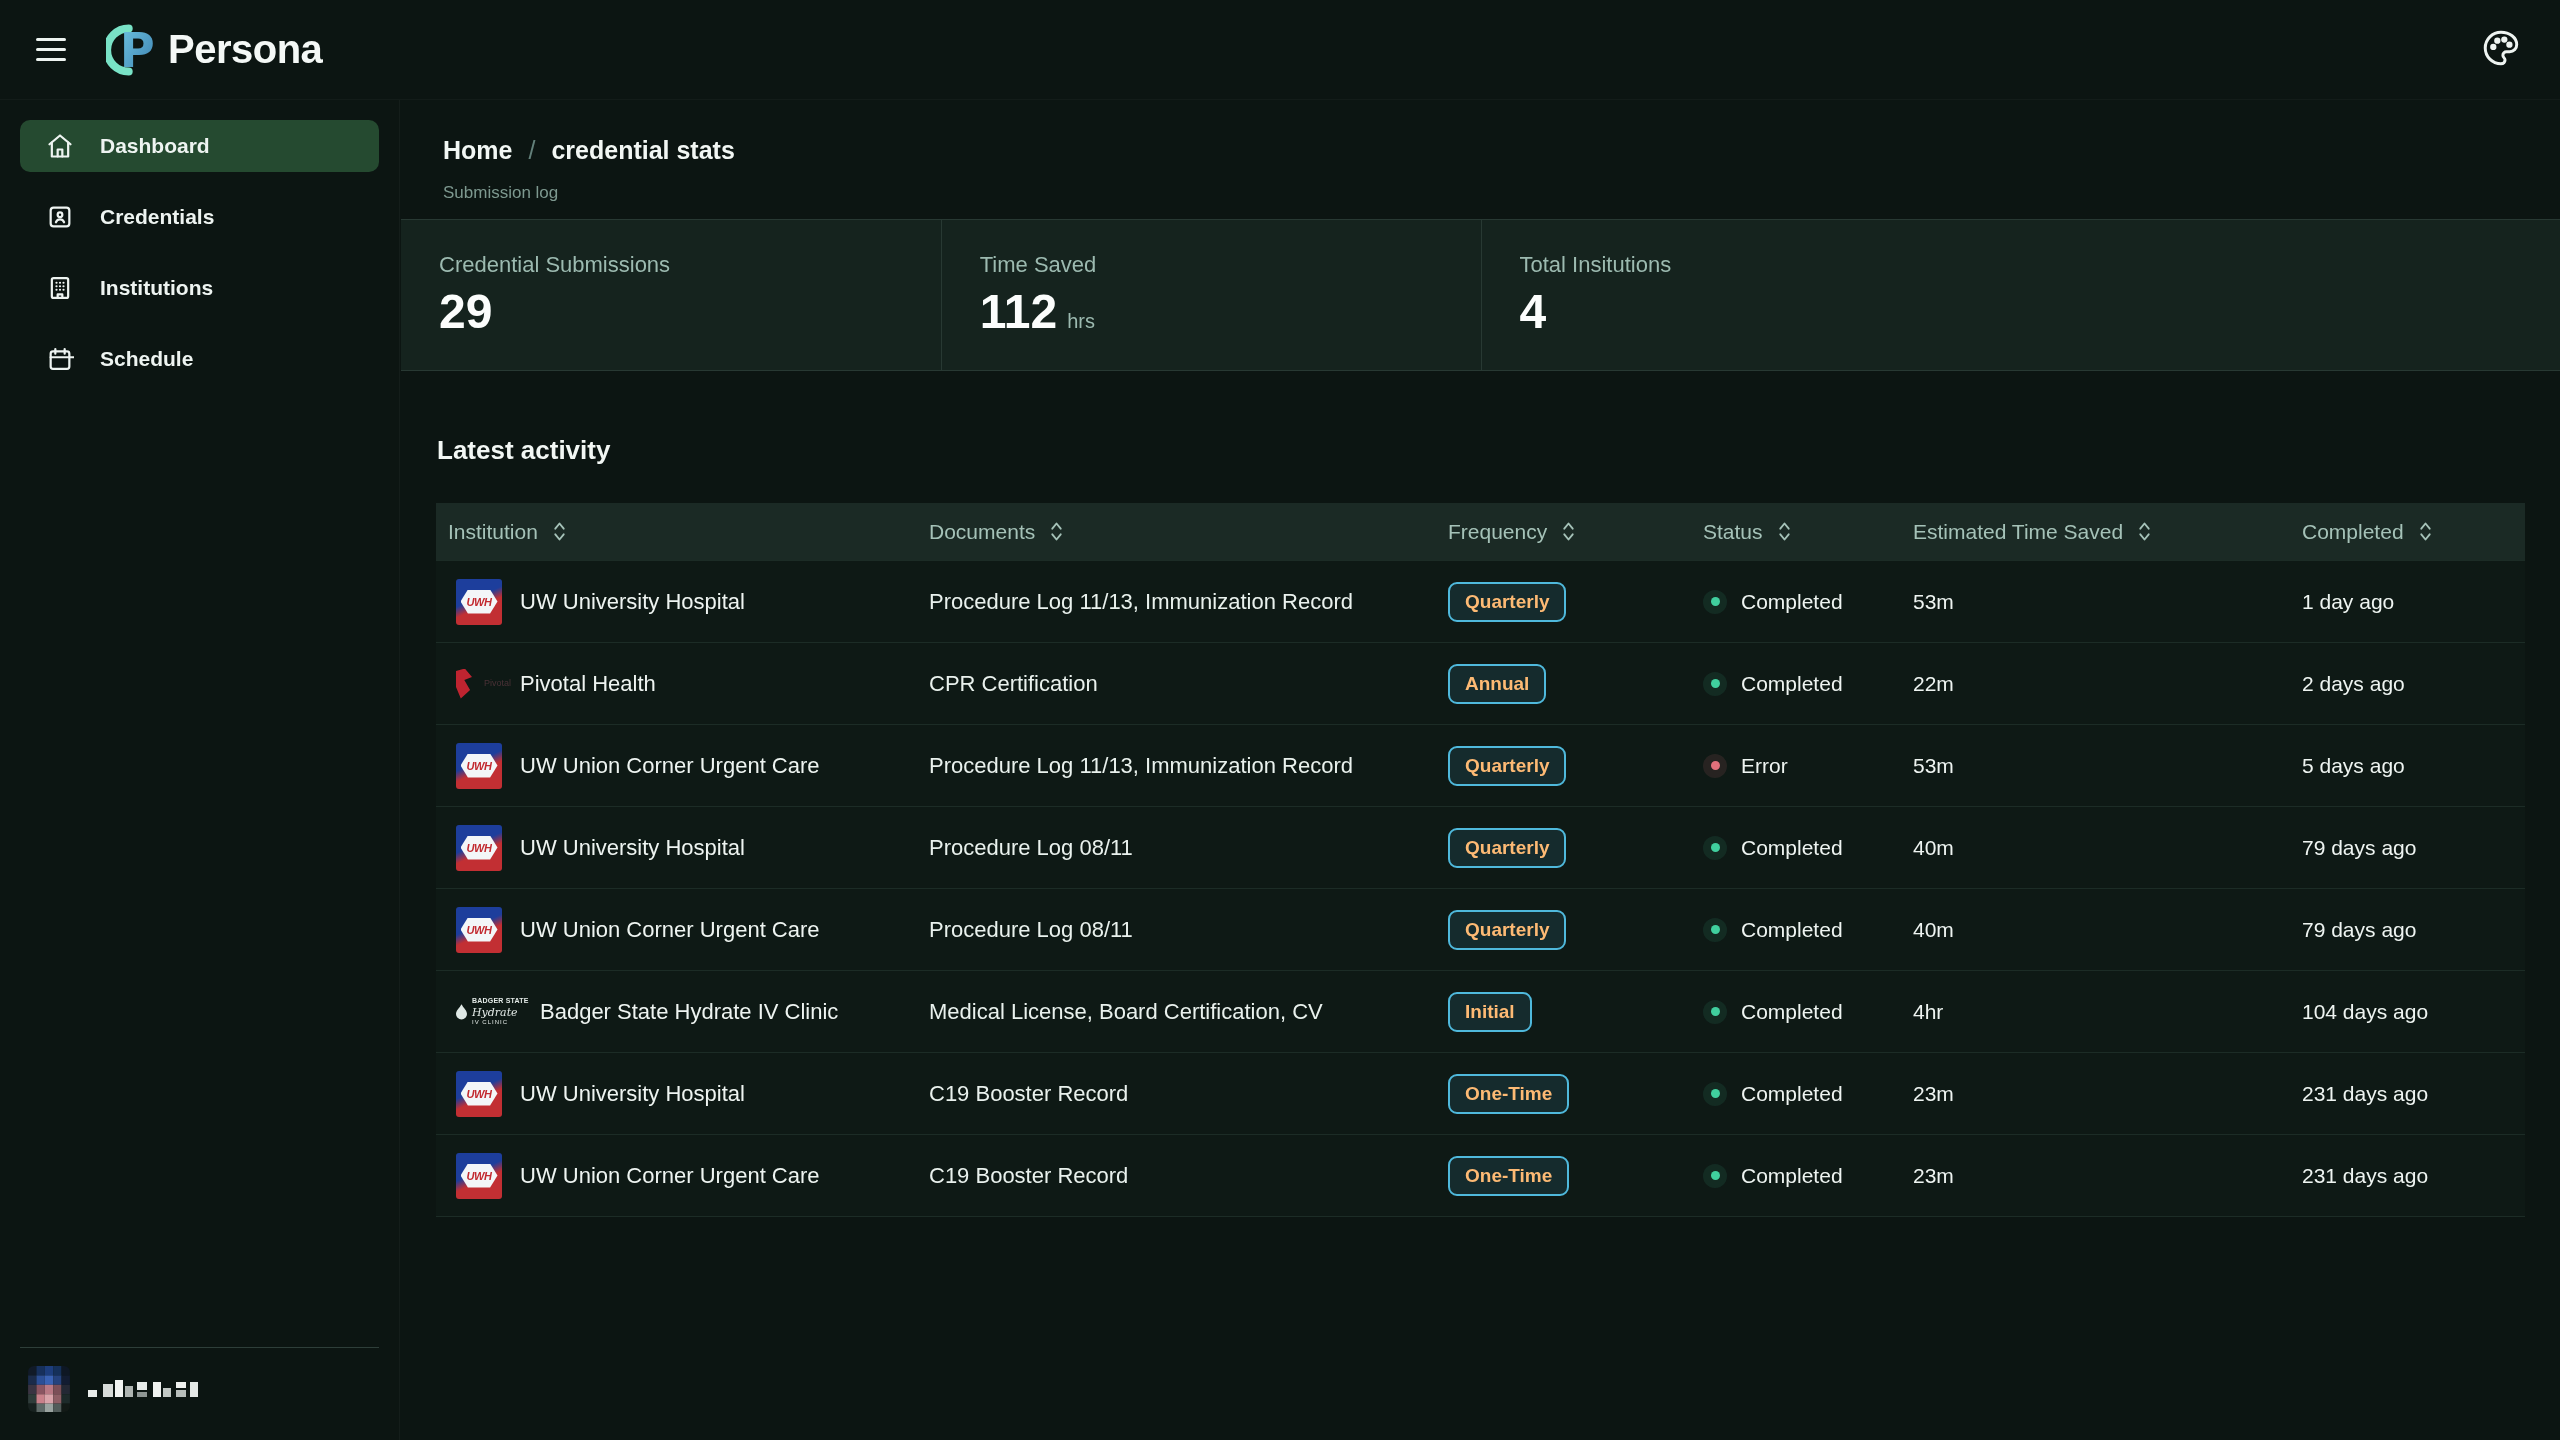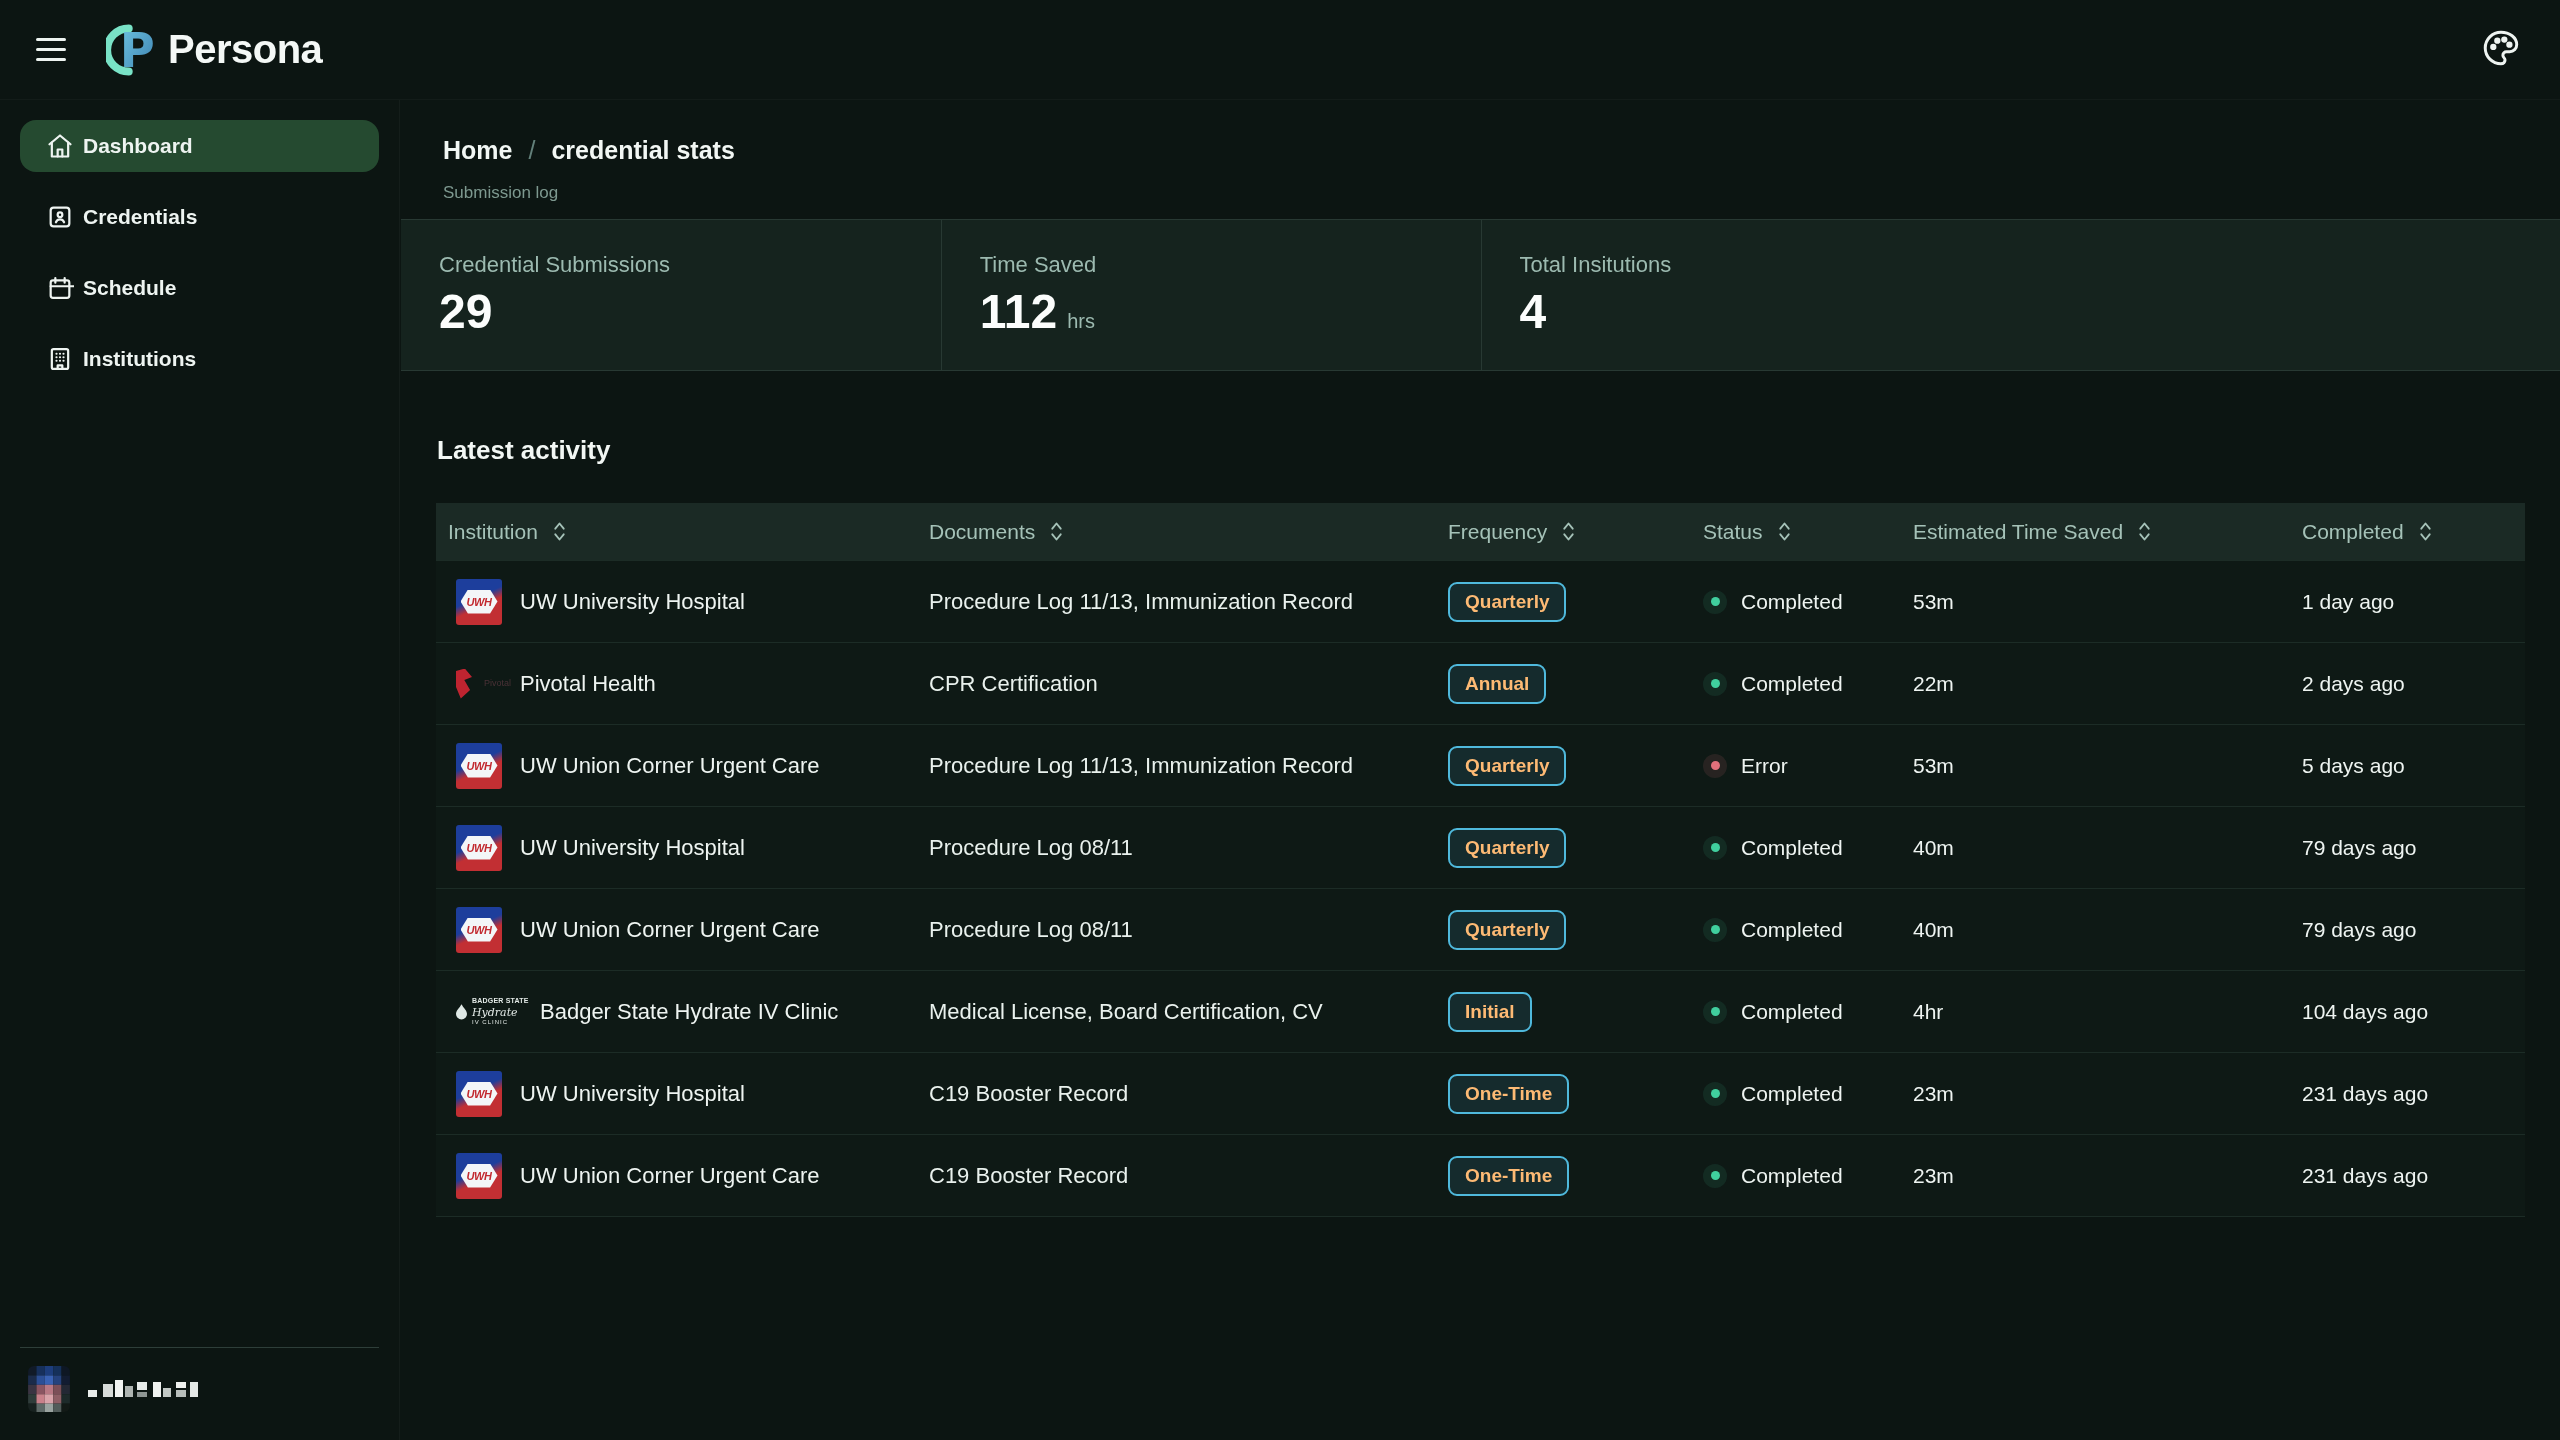--- a/index.html
+++ b/index.html
@@ -15,21 +15,21 @@
   .brand{display:flex;align-items:center;margin-left:30px;gap:12px;}
   .brand-mark{width:50px;height:58px;}
   .brand-title{font-size:40px;font-weight:bold;letter-spacing:-0.5px;color:#f4f8f6;}
   .topbar-spacer{flex:1;}
   .palette-btn{width:46px;height:46px;background:none;border:none;padding:0;cursor:pointer;}
   .palette-btn svg{width:42px;height:42px;}
 
   
   .sidebar{position:absolute;top:100px;left:0;width:400px;bottom:0;padding:20px;box-sizing:border-box;
            border-right:1px solid rgba(255,255,255,0.035);}
-  .side-item{display:flex;align-items:center;gap:9px;height:52px;padding:0 26px;border-radius:16px;
+  .side-item{display:flex;align-items:center;gap:26px;height:52px;padding:0 26px;border-radius:10px;
              margin-bottom:19px;cursor:pointer;color:#eef4f1;}
   .side-item.active{background:#254a30;}
   .side-icon{width:28px;height:28px;display:flex;color:#eef4f1;}
   .side-icon svg{width:28px;height:28px;}
   .side-label{font-size:21px;font-weight:600;}
   .side-footer{position:absolute;left:20px;right:20px;bottom:0;border-top:1px solid rgba(138,170,157,0.28);
                padding:18px 8px 28px;display:flex;align-items:center;gap:18px;cursor:pointer;}
   .avatar{width:42px;height:46px;border-radius:6px;overflow:hidden;flex-shrink:0;}
 
   
@@ -146,35 +146,35 @@
               <rect x="4" y="4" width="16" height="16" rx="2.5"></rect>
               <circle cx="12" cy="10" r="2"></circle>
               <path d="M8.5 16.5c.7-1.6 2-2.4 3.5-2.4s2.8.8 3.5 2.4"></path>
             </svg>
           </span>
     <span class="side-label">Credentials</span>
   </div>
         <div class="side-item">
     <span class="side-icon">
             <svg viewBox="0 0 24 24" fill="none" stroke="currentColor" stroke-width="1.9" stroke-linecap="round" stroke-linejoin="round">
-              <rect x="4" y="5.5" width="16" height="15" rx="2"></rect>
-              <path d="M8 3.5v4M16 3.5v4M4 10.5h20"></path>
-            </svg>
-          </span>
-    <span class="side-label">Schedule</span>
-  </div>
-        <div class="side-item">
-    <span class="side-icon">
-            <svg viewBox="0 0 24 24" fill="none" stroke="currentColor" stroke-width="1.9" stroke-linecap="round" stroke-linejoin="round">
               <rect x="5" y="3.5" width="14" height="17" rx="1.5"></rect>
               <path d="M10 20.5v-3h4v3"></path>
               <path d="M9 7.5h.01M12 7.5h.01M15 7.5h.01M9 10.5h.01M12 10.5h.01M15 10.5h.01M9 13.5h.01M12 13.5h.01M15 13.5h.01"></path>
             </svg>
           </span>
     <span class="side-label">Institutions</span>
+  </div>
+        <div class="side-item">
+    <span class="side-icon">
+            <svg viewBox="0 0 24 24" fill="none" stroke="currentColor" stroke-width="1.9" stroke-linecap="round" stroke-linejoin="round">
+              <rect x="4" y="5.5" width="16" height="15" rx="2"></rect>
+              <path d="M8 3.5v4M16 3.5v4M4 10.5h20"></path>
+            </svg>
+          </span>
+    <span class="side-label">Schedule</span>
   </div>
       </div>
     <div class="side-footer">
       <span class="avatar">
         <svg width="42" height="46" viewBox="0 0 40 44">
           <rect x="0" y="0" width="8" height="9" fill="#111a28"></rect>
             <rect x="8" y="0" width="8" height="9" fill="#17305c"></rect>
             <rect x="16" y="0" width="8" height="9" fill="#1d3d7c"></rect>
             <rect x="24" y="0" width="8" height="9" fill="#15305a"></rect>
             <rect x="32" y="0" width="8" height="9" fill="#0e1724"></rect>

